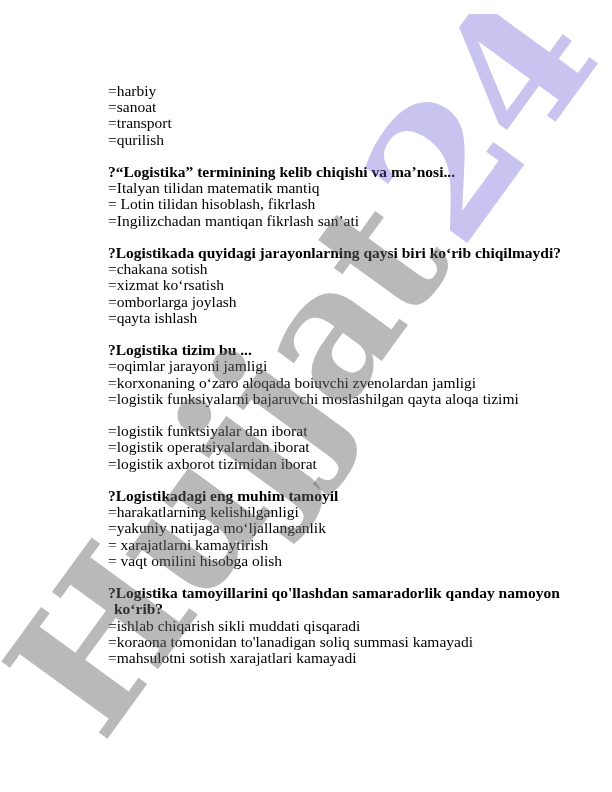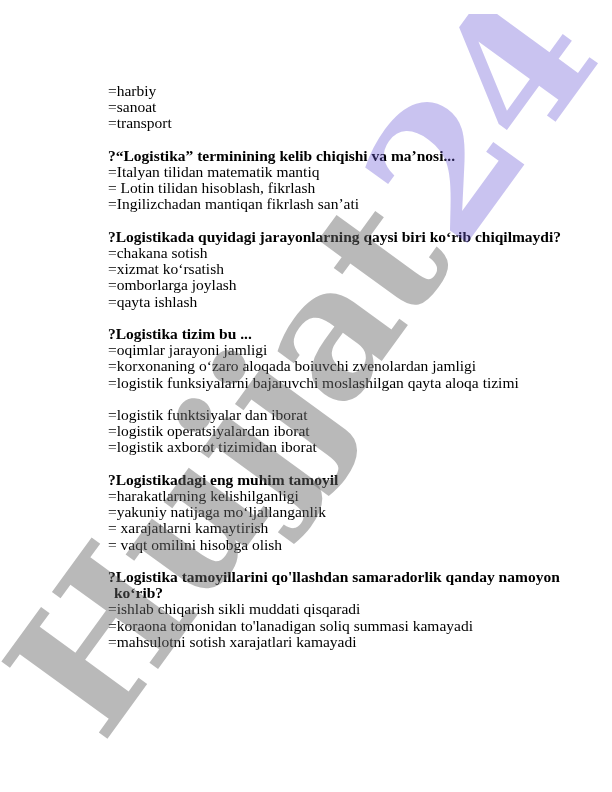--- a/index.html
+++ b/index.html
@@ -43,20 +43,21 @@
 </head>
 <body>
 
 <div class="page">
 
   <div class="content">
       <div class="block">
         <div class="oline">=harbiy</div>
         <div class="oline">=sanoat</div>
         <div class="oline">=transport</div>
+        <div class="oline">=qurilish</div>
       </div>
       <div class="block">
         <div class="qline">?“Logistika” terminining kelib chiqishi va ma’nosi...</div>
         <div class="oline">=Italyan tilidan matematik mantiq</div>
         <div class="oline">= Lotin tilidan hisoblash, fikrlash</div>
         <div class="oline">=Ingilizchadan mantiqan fikrlash san’ati</div>
       </div>
       <div class="block">
         <div class="qline">?Logistikada quyidagi jarayonlarning qaysi biri koʻrib chiqilmaydi?</div>
         <div class="oline">=chakana sotish</div>

